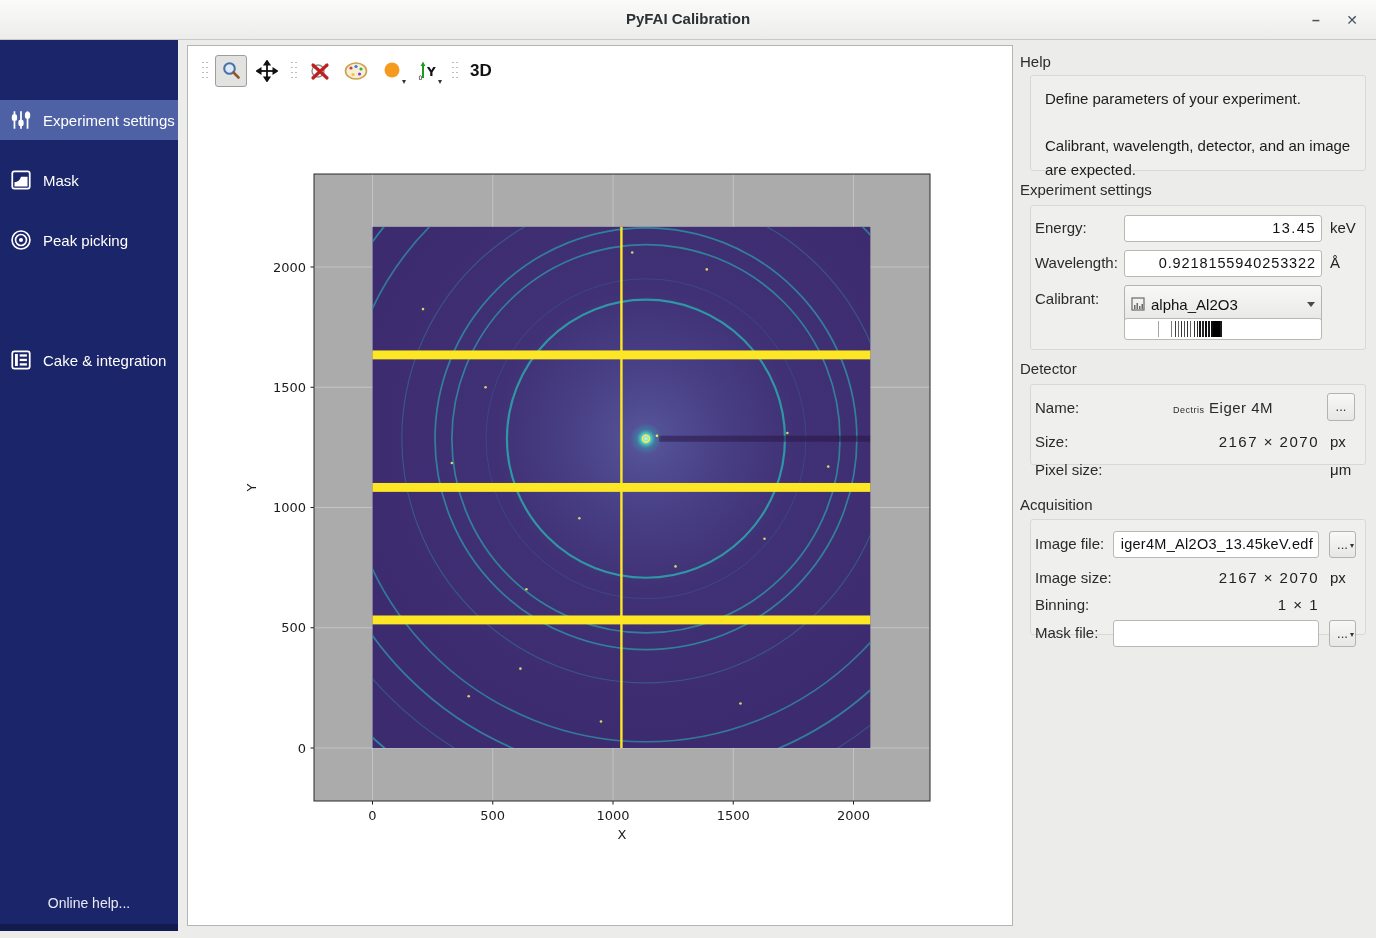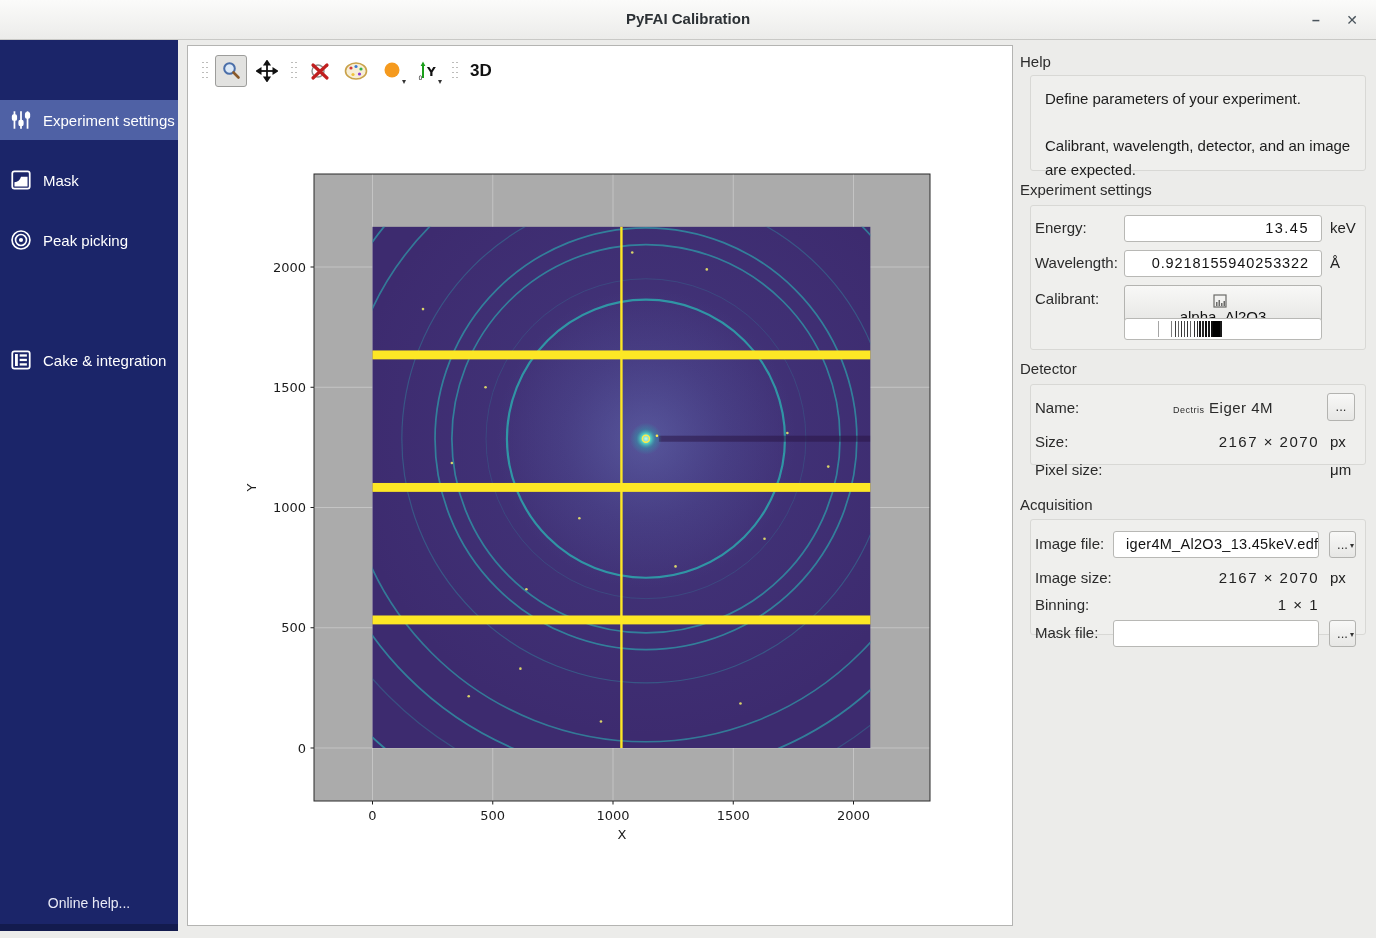--- a/index.html
+++ b/index.html
@@ -38,31 +38,31 @@
   .t3d{font-size:17px;font-weight:700;color:#111;width:auto;padding:0 4px;}
   #plot-svg{position:absolute;left:0;top:0;}
 
   
   .rpanel{position:absolute;left:1020px;top:40px;width:346px;height:898px;}
   .sect-title{position:absolute;left:0;font-size:15px;color:#2b2b2b;}
   .gbox{position:absolute;left:10px;width:336px;background:#efefed;border:1px solid #d8d8d5;
     border-radius:3px;box-sizing:border-box;}
   .gbox .lab{position:absolute;font-size:15px;color:#2b2b2b;}
   .field{position:absolute;height:27px;background:#fff;border:1px solid #b8b8b5;border-radius:3px;
-    box-sizing:border-box;font-size:14.5px;color:#111;line-height:25px;padding:0 12px;overflow:hidden;white-space:nowrap;}
+    box-sizing:border-box;font-size:14.5px;color:#111;line-height:25px;padding:0 5px;overflow:hidden;white-space:nowrap;}
   .field.num{text-align:right;letter-spacing:1.5px;}
   .field.file{text-align:right;letter-spacing:0.3px;}
   .unit{position:absolute;left:299px;font-size:15px;color:#222;}
   .val{position:absolute;font-size:15px;color:#222;letter-spacing:1.5px;text-align:right;}
   .btn{position:absolute;background:linear-gradient(#f8f8f7,#e7e7e5);border:1px solid #b3b3b0;
     border-radius:3px;box-sizing:border-box;text-align:center;font-size:13px;color:#333;}
   .btn .caret{position:absolute;right:1px;bottom:-1px;font-size:8px;color:#333;}
   .combo{position:absolute;height:38px;background:linear-gradient(#f8f8f7,#e7e7e5);
     border:1px solid #b3b3b0;border-radius:3px;box-sizing:border-box;display:flex;align-items:center;
-    font-size:15px;color:#111;padding:8px 6px;flex-direction:column;}
+    font-size:15px;color:#111;padding:8px 6px;}
   .combo .arrow{margin-left:auto;width:0;height:0;border-left:4px solid transparent;
     border-right:4px solid transparent;border-top:5px solid #4a4a48;}
   .combo .cicon{margin-right:6px;flex:none;}
   #barcode{position:absolute;background:#fff;border:1px solid #b8b8b5;border-radius:3px;height:22px;box-sizing:border-box;}
   #barcode span{position:absolute;top:2px;bottom:2px;background:#000;}
   .helpbox p{margin:0;padding:0;font-size:15px;color:#1c1c1c;line-height:1.55;}
   .helpbox p + p{margin-top:24px;}
   .next-btn{position:absolute;left:0;top:851px;width:346px;height:36px;
     background:linear-gradient(#f9f9f8,#e6e6e4);border:1px solid #b3b3b0;border-radius:3px;
     box-sizing:border-box;text-align:center;line-height:34px;font-size:15px;color:#1c1c1c;}

